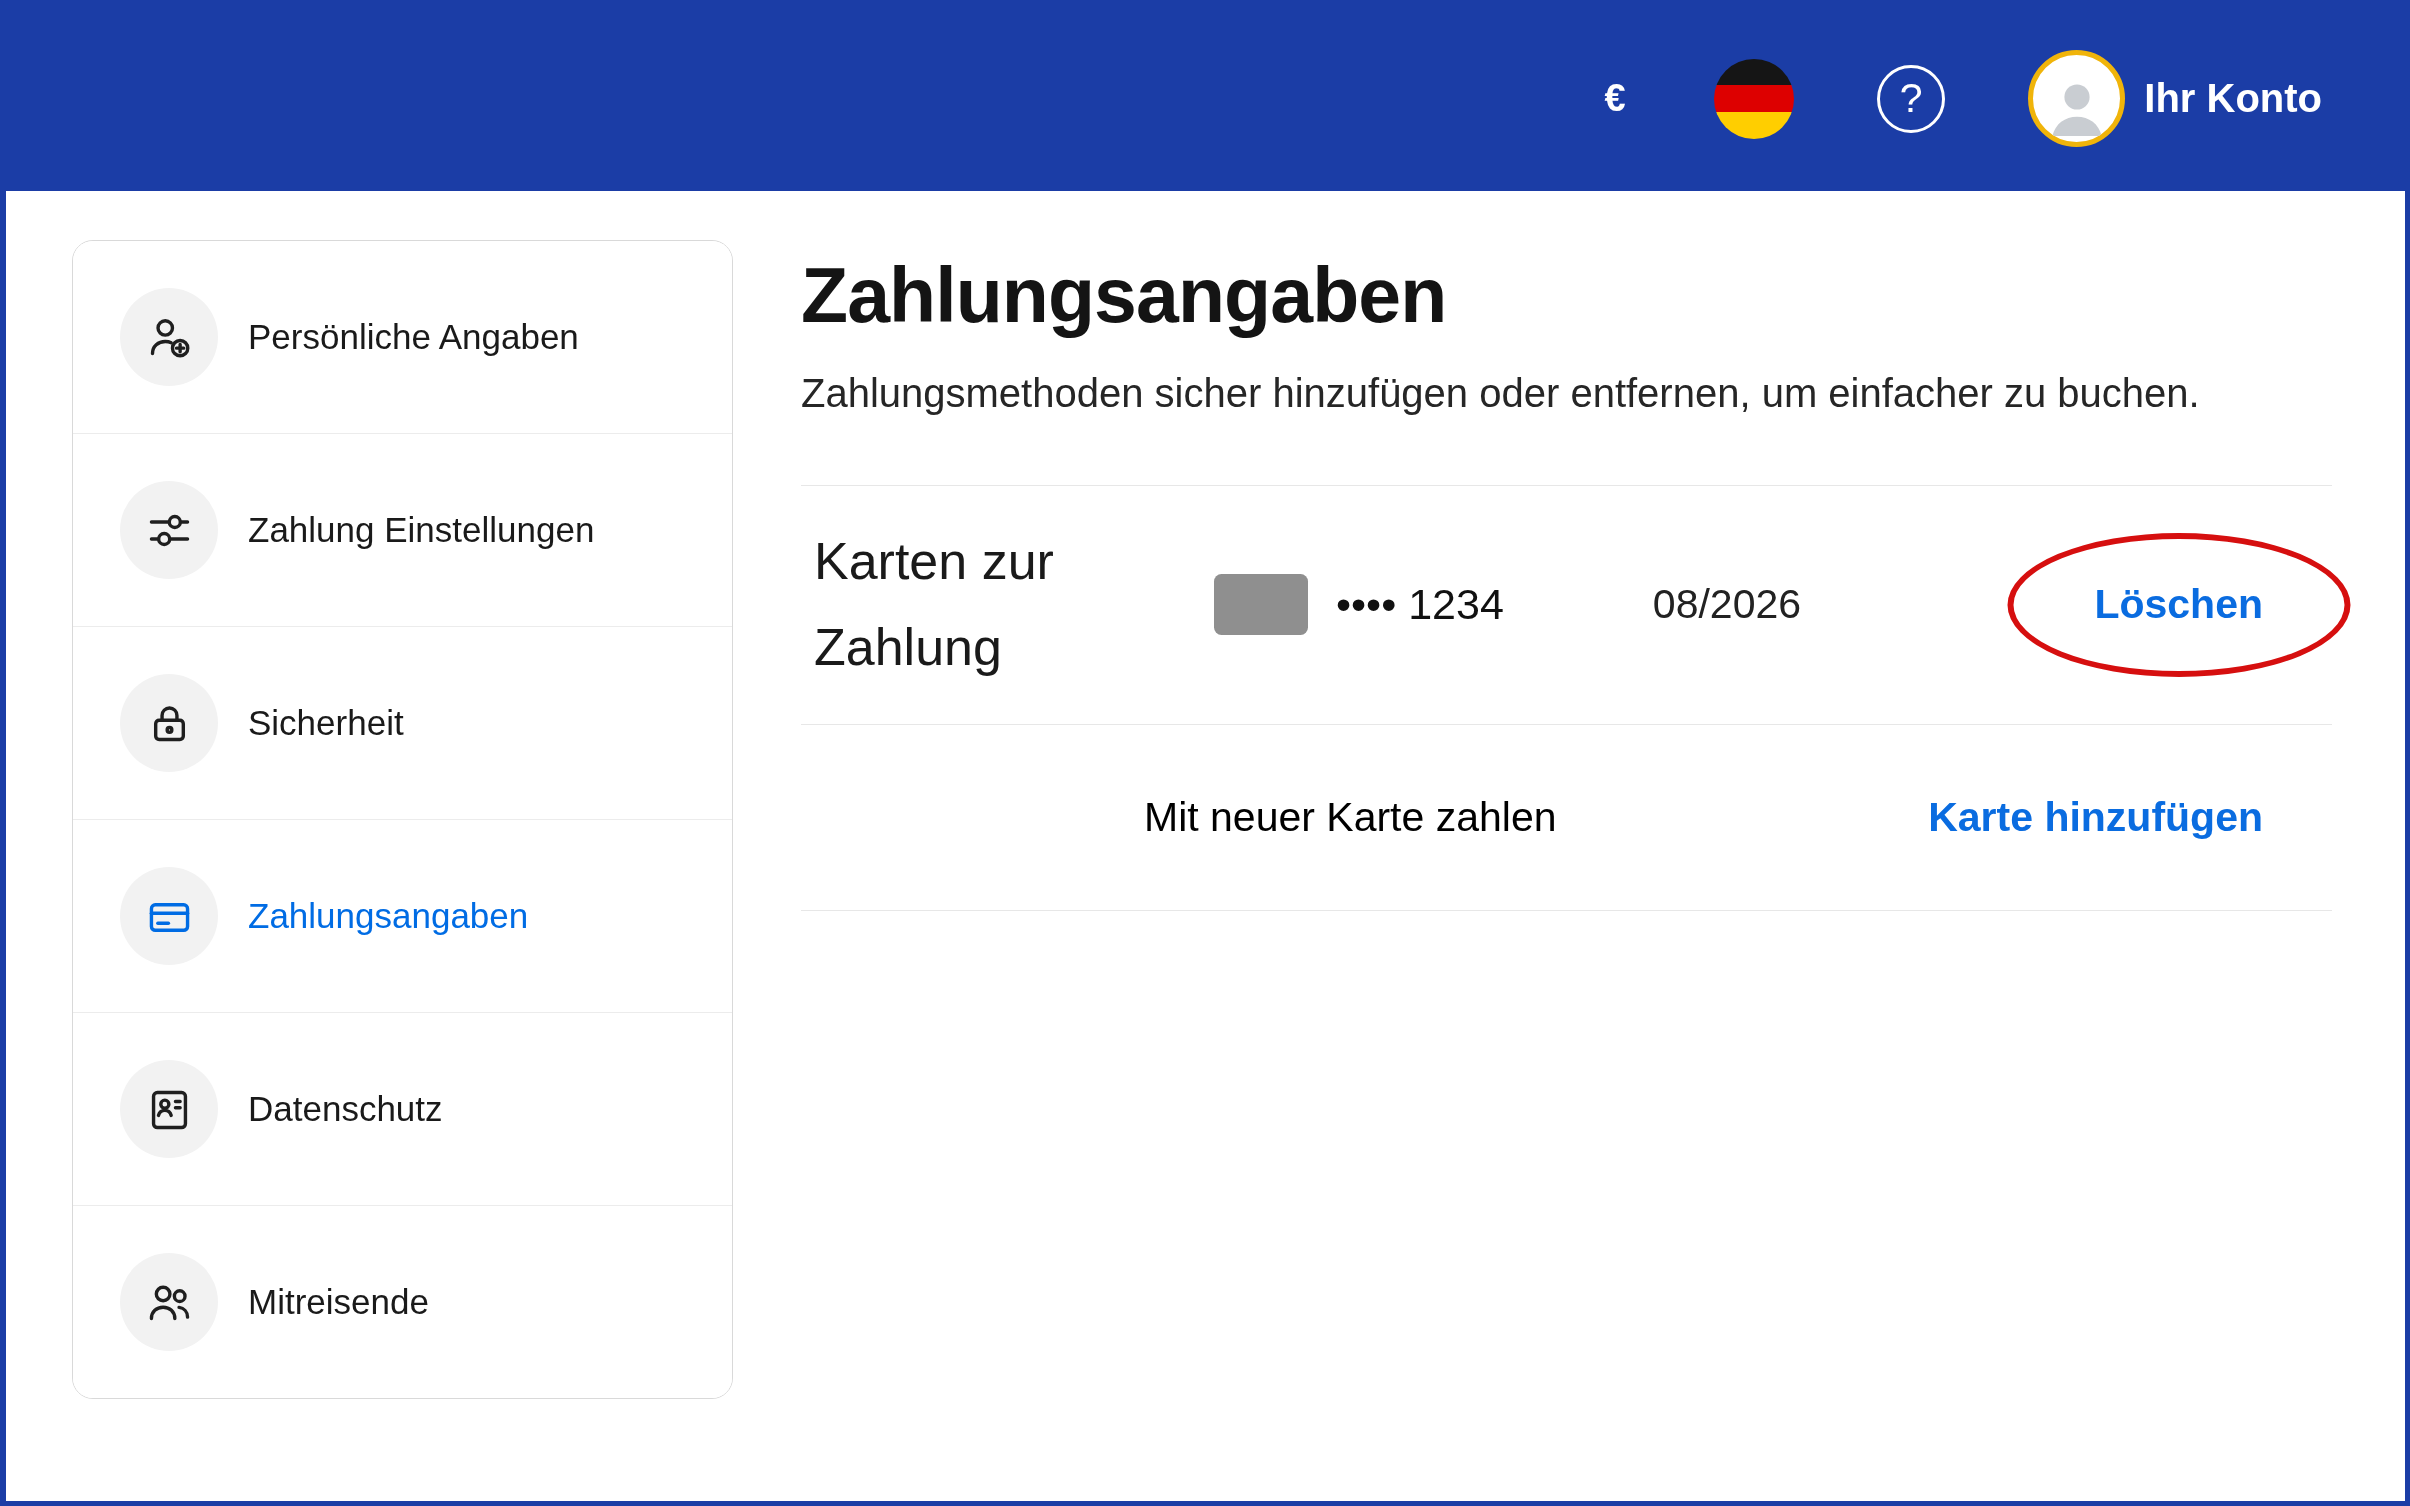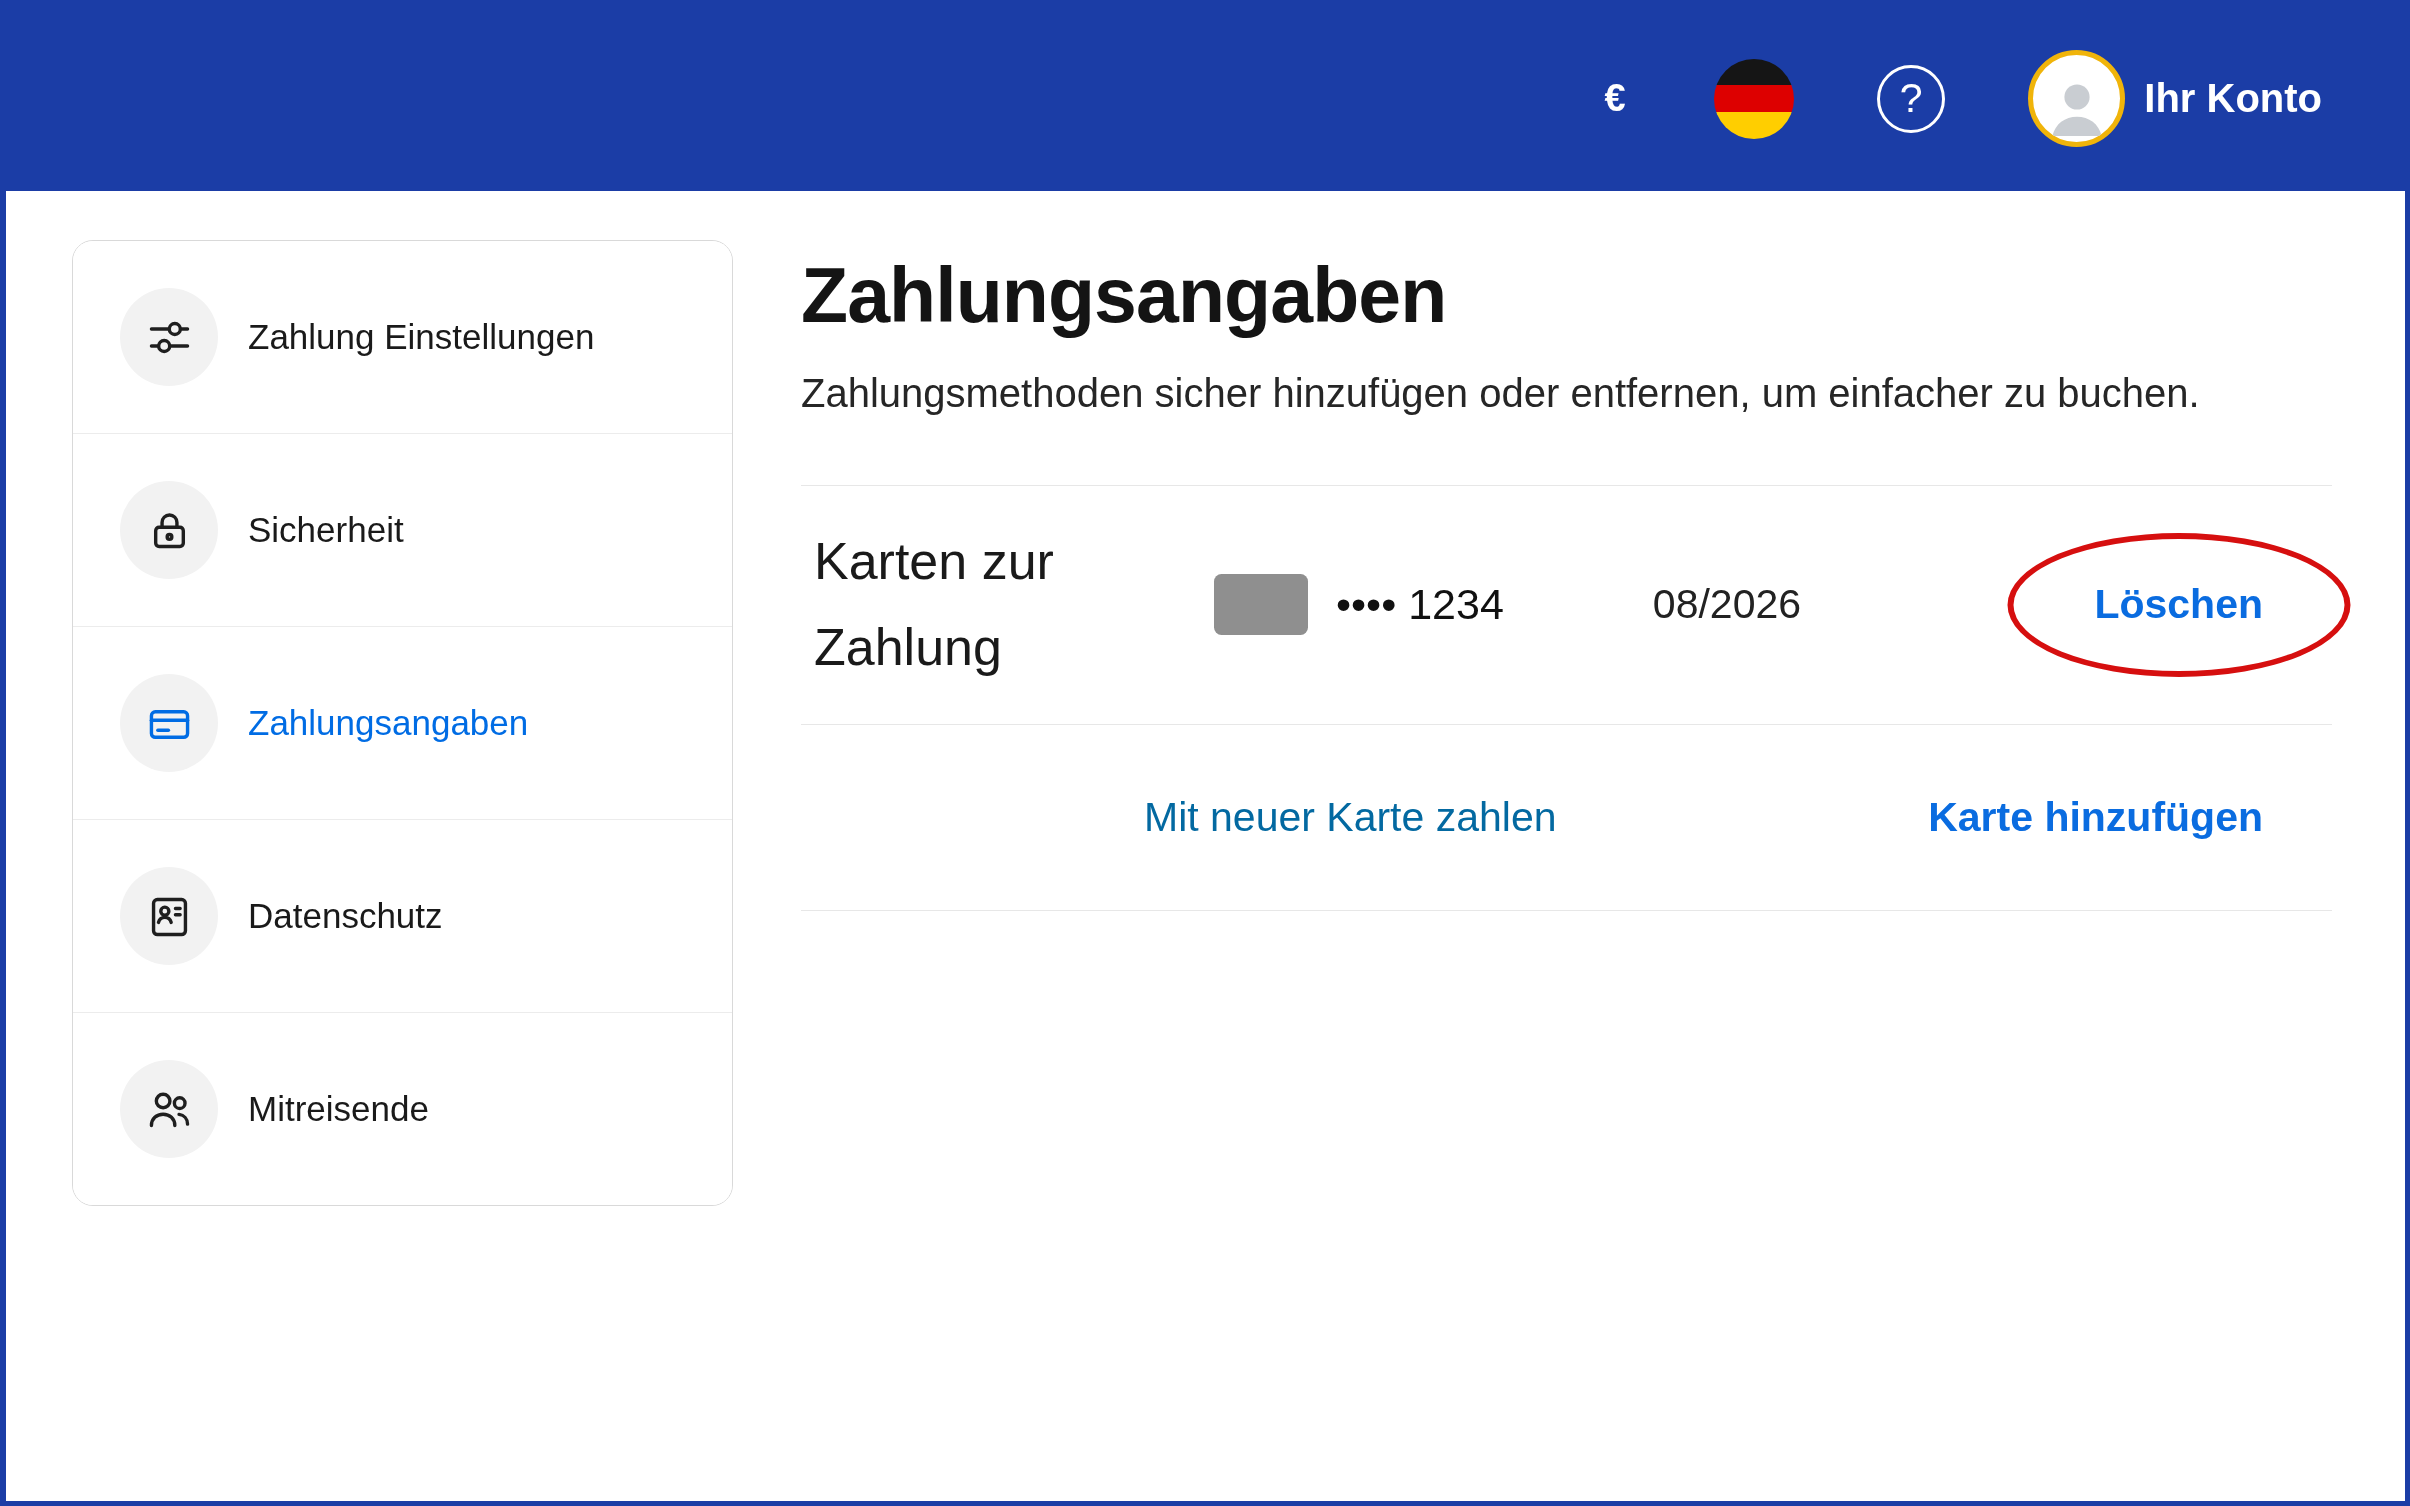--- a/index.html
+++ b/index.html
@@ -56,21 +56,21 @@
   .row.new-row{height:187px;border-bottom:1.9px solid #e7e7e7;}
   .row-label{flex:0 0 400px;font-size:52px;line-height:1.65;color:#1a1a1a;}
   .row-label span{display:inline-block;max-width:282px;}
   .card-chip{flex:0 0 94px;width:94px;height:61px;background:#8f8f8f;border-radius:7.5px;}
   .card-number{margin-left:28px;font-size:43px;color:#111111;font-weight:500;white-space:nowrap;}
   .card-expiry{margin-left:149px;font-size:41px;color:#222222;white-space:nowrap;}
   .delete-wrap{position:relative;margin-left:auto;margin-right:69px;}
   .link{color:#0a6ce0;font-size:41px;font-weight:600;text-decoration:none;cursor:pointer;white-space:nowrap;}
   .annotation-ellipse{position:absolute;left:50%;top:50%;transform:translate(-50%,-50%);
     width:331px;height:132px;border:6.6px solid #d60f0f;border-radius:50%;pointer-events:none;}
-  .new-label{margin-left:330px;font-size:41px;color:#0369a1;white-space:nowrap;}
+  .new-label{margin-left:330px;font-size:41px;color:#000000;white-space:nowrap;}
   .add-link{margin-left:auto;margin-right:69px;}
 </style>
 </head>
 <body>
 
 <div class="frame">
 
   <header class="topbar">
     <button class="currency-btn">€</button>
 
@@ -92,20 +92,31 @@
           <circle cx="12" cy="9" r="4.2" fill="#c9cdd2"></circle>
           <path d="M3.8 22c.9-4 4.2-6.4 8.2-6.4s7.3 2.4 8.2 6.4z" fill="#c9cdd2"></path>
         </svg>
       </span>
       <span class="account-label">Ihr Konto</span>
     </button>
   </header>
 
   <aside class="sidebar">
 
+    <div class="side-item">
+      <span class="icon-circle">
+        <svg viewBox="0 0 24 24">
+          <circle cx="10" cy="7.5" r="3.4"></circle>
+          <path d="M4 19.5c0-3.3 2.7-5.6 6-5.6 1 0 2 .2 2.8.6"></path>
+          <circle cx="17" cy="17" r="3.6"></circle>
+          <path d="M17 15.3v3.4M15.3 17h3.4"></path>
+        </svg>
+      </span>
+      <span class="side-label">Persönliche Angaben</span>
+    </div>
 
     <div class="side-item">
       <span class="icon-circle">
         <svg viewBox="0 0 24 24">
           <path d="M3.5 8h17M3.5 16h17"></path>
           <circle cx="14.5" cy="8" r="2.6" fill="#f2f2f2"></circle>
           <circle cx="9.5" cy="16" r="2.6" fill="#f2f2f2"></circle>
         </svg>
       </span>
       <span class="side-label">Zahlung Einstellungen</span>

